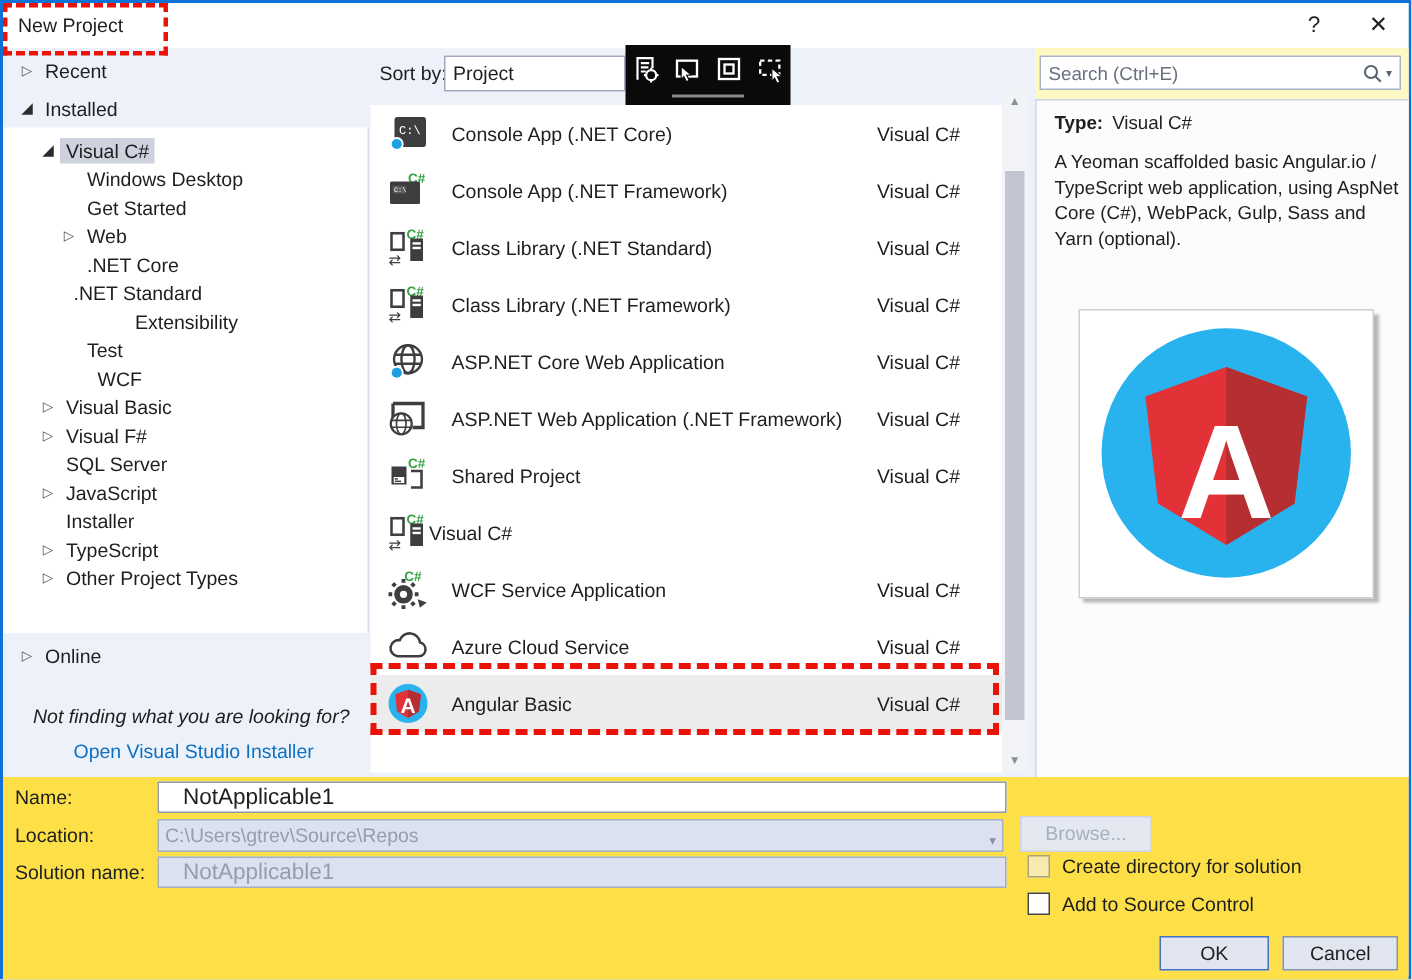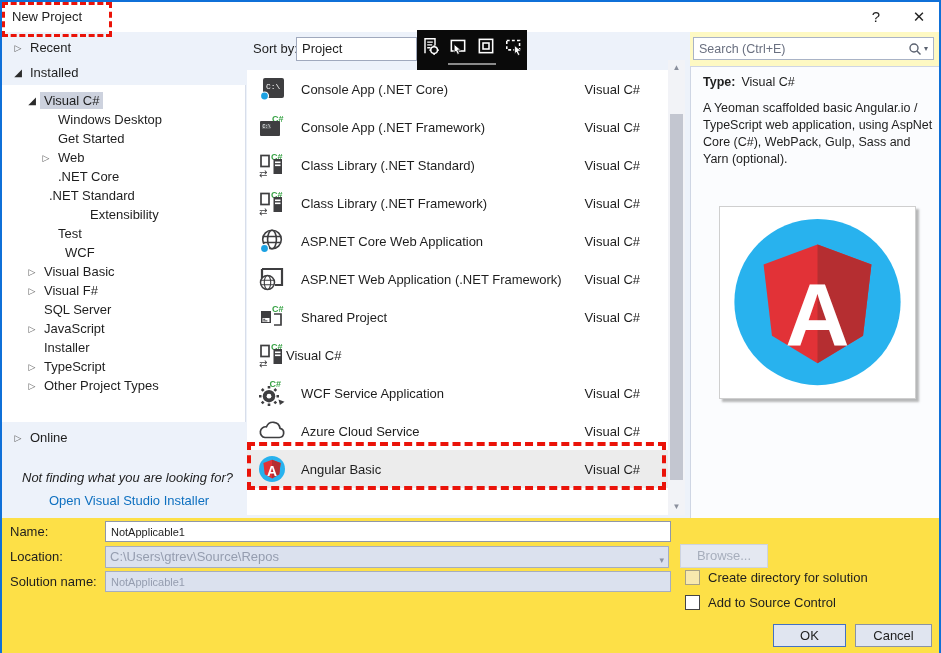--- a/index.html
+++ b/index.html
@@ -72,21 +72,21 @@
   #description{left:12px;top:33px;width:232px;font-size:12.5px;line-height:17px;}
   #logo-card{left:28px;top:139px;width:197px;height:193px;background:#fff;border:1px solid #cfcfcf;box-shadow:3px 3px 2px rgba(125,125,125,.55);box-sizing:border-box;}
   #logo-card svg{width:100%;height:100%;display:block;}
 
   
   #footer{left:0;top:516px;width:937px;height:138px;background:#fde047;}
   .flabel{font-size:13px;}
   #name-label{left:8px;top:6px;}
   #location-label{left:8px;top:31px;}
   #solution-label{left:8px;top:56px;}
-  .ftext{position:absolute;box-sizing:border-box;height:21px;font-size:11px;padding:0 5px;font-family:inherit;}
+  .ftext{position:absolute;box-sizing:border-box;height:21px;font-size:15px;padding:0 16px;font-family:inherit;}
   #name-input{left:103px;top:3px;width:566px;background:#fff;border:1px solid #8f97a9;color:#1e1e1e;}
   #location-combo{left:103px;top:28px;width:564px;height:22px;background:#dbe1ee;border:1px solid #a5adc0;color:#959daf;line-height:20px;padding-left:4px;box-sizing:border-box;font-size:13px;}
   #location-caret{right:4px;top:3px;position:absolute;font-size:9px;color:#8a92a6;}
   #solution-input{left:103px;top:53px;width:566px;background:#dbe1ee;border:1px solid #a5adc0;color:#959daf;}
   #browse-btn{left:678px;top:26px;width:88px;height:24px;box-sizing:border-box;background:#e4e8f1;border:1px solid #cdd3e0;color:#a7aebc;font-size:13px;text-align:center;line-height:22px;}
   .checkbox{position:absolute;width:15px;height:15px;box-sizing:border-box;}
   #cb-create{left:683px;top:52px;background:#f8e9ad;border:1px solid #a8a285;}
   #cb-source{left:683px;top:77px;background:#fff;border:1px solid #444;}
   #cb-create-label{left:706px;top:52px;}
   #cb-source-label{left:706px;top:77px;}

